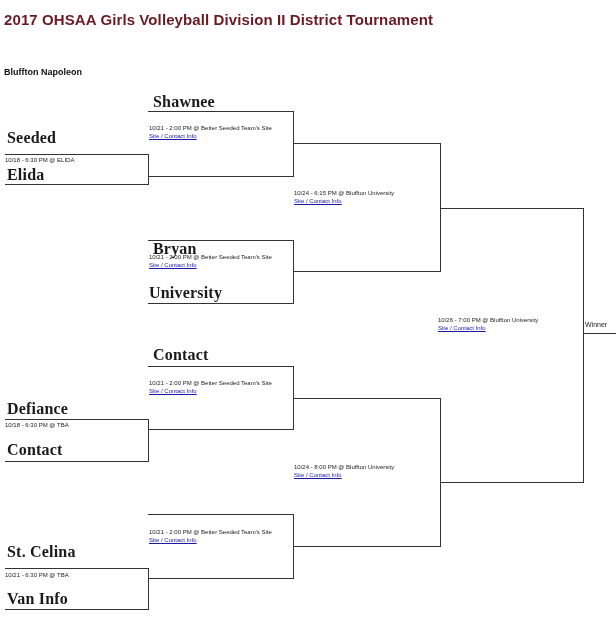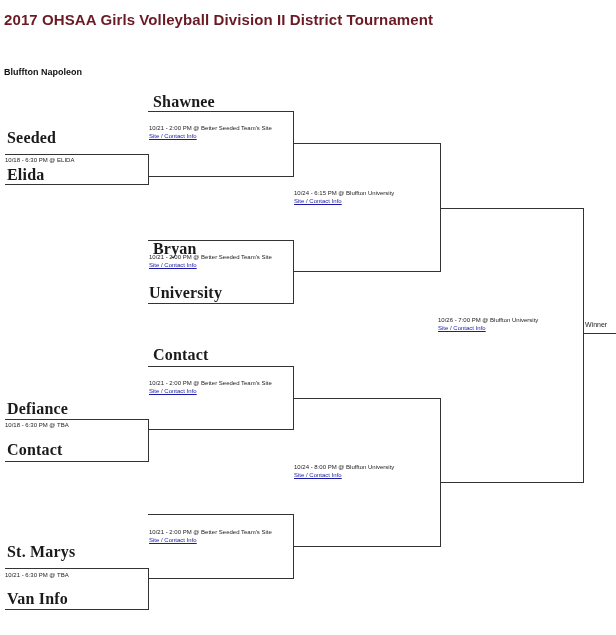--- a/index.html
+++ b/index.html
@@ -30,21 +30,21 @@
 <div class="hl" style="left:5px;top:184px;width:143px;"></div>
 <div class="vl" style="left:148px;top:154px;height:31px;"></div>
 
 <div class="team" style="left:7px;top:400px;">Defiance</div>
 <div class="hl" style="left:5px;top:419px;width:143px;"></div>
 <div class="info" style="left:5px;top:421px;">10/18 - 6:30 PM @ TBA</div>
 <div class="team" style="left:7px;top:441px;">Contact</div>
 <div class="hl" style="left:5px;top:461px;width:143px;"></div>
 <div class="vl" style="left:148px;top:419px;height:43px;"></div>
 
-<div class="team" style="left:7px;top:543px;">St. Marys</div>
+<div class="team" style="left:7px;top:543px;">St. Celina</div>
 <div class="hl" style="left:5px;top:568px;width:143px;"></div>
 <div class="info" style="left:5px;top:571px;">10/21 - 6:30 PM @ TBA</div>
 <div class="team" style="left:7px;top:590px;">Van Info</div>
 <div class="hl" style="left:5px;top:609px;width:143px;"></div>
 <div class="vl" style="left:148px;top:568px;height:42px;"></div>
 
 <div class="team" style="left:153px;top:93px;">Shawnee</div>
 <div class="hl" style="left:148px;top:111px;width:145px;"></div>
 <div class="info" style="left:149px;top:124px;">
   <span>10/21 - 2:00 PM @ Better Seeded Team's Site</span>

